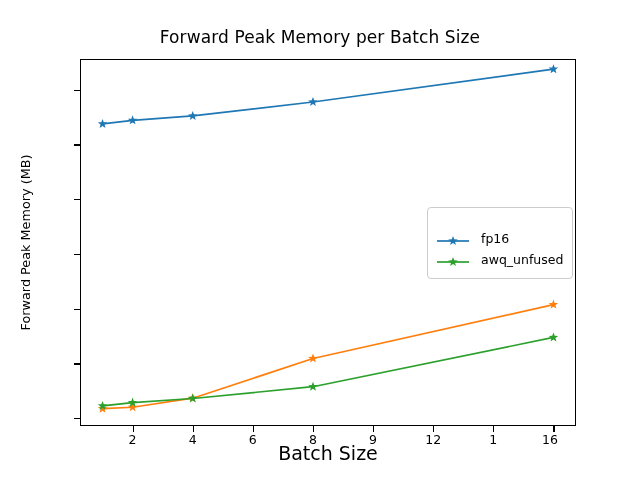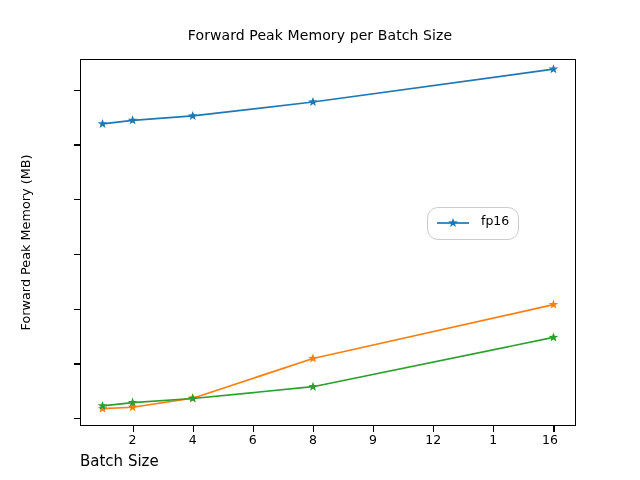--- a/index.html
+++ b/index.html
@@ -19,21 +19,21 @@
     width: 640px;
     height: 480px;
     background: #ffffff;
   }
   #chart-title {
     position: absolute;
     left: 0;
     top: 27px;
     width: 640px;
     text-align: center;
-    font-size: 14px;
+    font-size: 17px;
     color: #000000;
     letter-spacing: 0.1px;
   }
   #plot-area {
     position: absolute;
     left: 80px;
     top: 59px;
     width: 496px;
     height: 367px;
   }
@@ -83,32 +83,32 @@
     width: 367px;
     text-align: center;
     font-size: 12.8px;
     transform-origin: 0 0;
     transform: translate(18px, 426px) rotate(-90deg);
     white-space: nowrap;
   }
   #xlabel {
     position: absolute;
     left: 80px;
-    top: 452px;
+    top: 442px;
     width: 496px;
-    text-align: left;
-    font-size: 15px;
+    text-align: center;
+    font-size: 19px;
   }
   #legend {
     position: absolute;
     left: 427px;
     top: 207px;
-    padding: 3px 9px 7px 8px;
+    padding: 21px 9px 7px 8px;
     border: 1px solid #cccccc;
-    border-radius: 11px;
+    border-radius: 4px;
     background: #ffffff;
     box-sizing: border-box;
   }
   .legend-row {
     display: flex;
     align-items: center;
     height: 21px;
   }
   .legend-swatch {
     width: 34px;
@@ -194,15 +194,22 @@
   </div>
 
   <div id="legend">
       <div class="legend-row">
         <div class="legend-swatch"><svg width="34" height="14" viewBox="0 0 34 14">
             <line x1="1" y1="7" x2="33" y2="7" stroke="#1f77b4" stroke-width="1.7"></line>
             <path d="M17.00,2.00 L18.23,5.30 L21.76,5.45 L19.00,7.65 L19.94,11.05 L17.00,9.10 L14.06,11.05 L15.00,7.65 L12.24,5.45 L15.77,5.30 Z" fill="#1f77b4"></path>
           </svg></div>
         <div class="legend-label">fp16</div>
       </div>
+      <div class="legend-row">
+        <div class="legend-swatch"><svg width="34" height="14" viewBox="0 0 34 14">
+            <line x1="1" y1="7" x2="33" y2="7" stroke="#2ca02c" stroke-width="1.7"></line>
+            <path d="M17.00,2.00 L18.23,5.30 L21.76,5.45 L19.00,7.65 L19.94,11.05 L17.00,9.10 L14.06,11.05 L15.00,7.65 L12.24,5.45 L15.77,5.30 Z" fill="#2ca02c"></path>
+          </svg></div>
+        <div class="legend-label">awq_unfused</div>
+      </div>
     </div>
 
 </div>
 
 </body></html>

